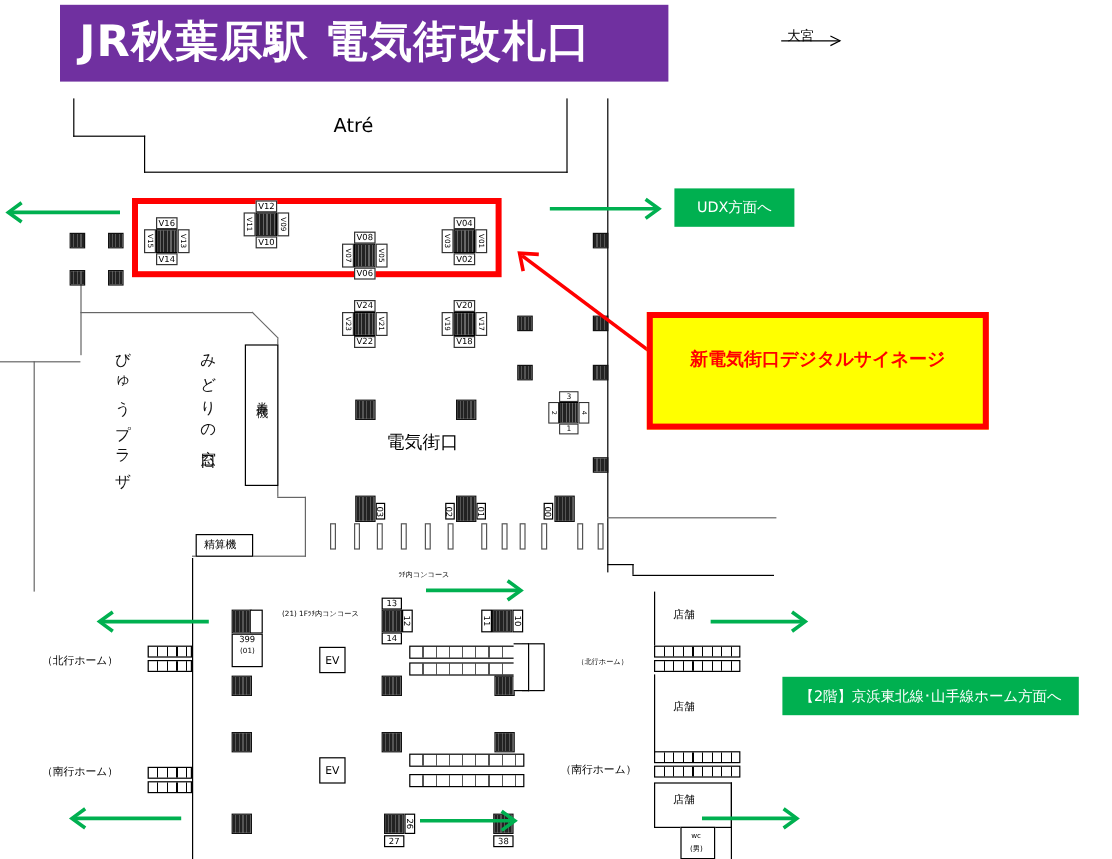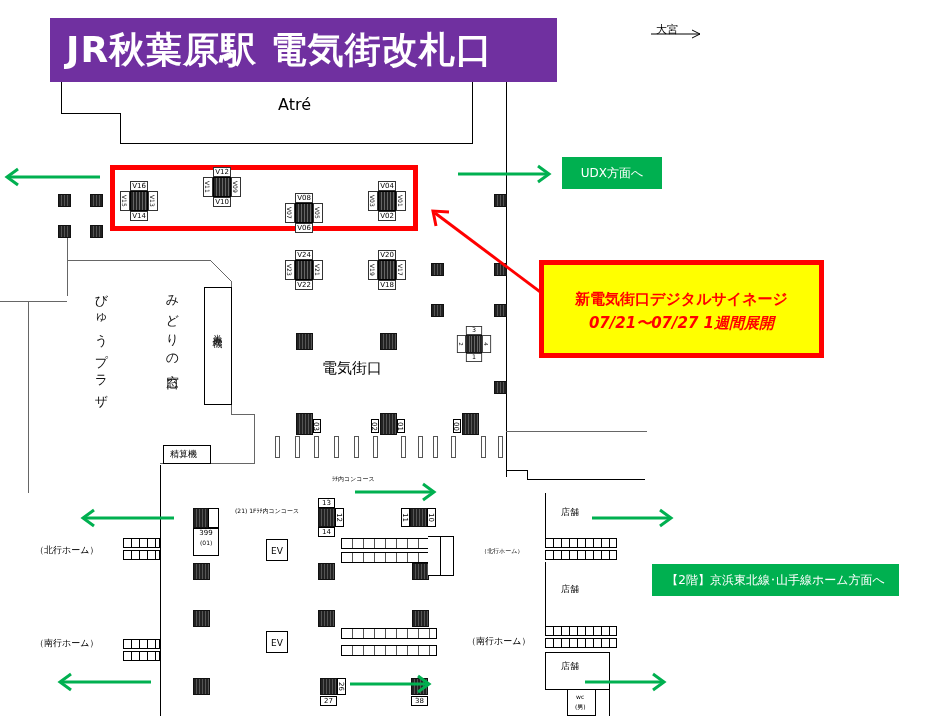--- a/index.html
+++ b/index.html
@@ -1,18 +1,18 @@
 <!DOCTYPE html>
 <html><head>
 <meta charset="utf-8">
 <style>
   html, body { margin:0; padding:0; background:#fff; }
   body { width:927px; height:716px; position:relative; overflow:hidden; font-family:"DejaVu Sans", sans-serif; }
   .abs { position:absolute; }
-  .title-banner { left:50px; top:18px; width:507px; height:64px; background:#7030a0; color:#fff; font-weight:bold; font-size:36px; line-height:64px; padding-left:16px; box-sizing:border-box; letter-spacing:1px; white-space:nowrap; }
+  .title-banner { left:50px; top:4px; width:507px; height:64px; background:#7030a0; color:#fff; font-weight:bold; font-size:36px; line-height:64px; padding-left:16px; box-sizing:border-box; letter-spacing:1px; white-space:nowrap; }
   .line { position:absolute; background:#000; }
   .gline { position:absolute; background:#666; }
   .txt { position:absolute; color:#000; white-space:nowrap; }
   .vtxt { position:absolute; writing-mode:vertical-rl; color:#111; font-size:13px; letter-spacing:5px; }
   .pillar { position:absolute; width:13px; height:13px; background:repeating-linear-gradient(90deg,#222 0 2px,#555 2px 3px); border:1px solid #111; box-sizing:border-box; }
   .pillar.big { width:17px; height:17px; }
   .gate { position:absolute; width:5px; height:22px; border:1px solid #555; background:#fff; box-sizing:border-box; }
   .signage { position:absolute; width:44px; height:40px; }
   .signage .core { position:absolute; left:13px; top:10px; width:18px; height:20px; background:repeating-linear-gradient(90deg,#222 0 2px,#666 2px 3px); border:1px solid #000; box-sizing:border-box; }
   .signage .lbl { position:absolute; font-size:7px; line-height:9px; text-align:center; background:#fff; border:1px solid #333; box-sizing:border-box; color:#000; }
@@ -178,21 +178,20 @@
 <div class="gate" style="left:481px;top:436px;"></div>
 <div class="gate" style="left:498px;top:436px;"></div>
 
 <svg class="abs" style="left:425px;top:205px;" width="145" height="110">
     <line x1="142" y1="107" x2="10" y2="8" stroke="#ff0000" stroke-width="3"></line>
     <polyline points="24,7 8,6 11,21" fill="none" stroke="#ff0000" stroke-width="3"></polyline>
   </svg>
 
 <div class="callout">
   <div>新電気街口デジタルサイネージ</div>
-  <div class="l2">07/21〜07/27 1週間展開</div>
 </div>
 
 <div class="txt tiny" style="left:332px;top:475px;">ﾗﾁ内コンコース</div>
 <svg class="abs" style="left:355px;top:482px;" width="84" height="20">
     <line x1="0" y1="10" x2="78" y2="10" stroke="#00b050" stroke-width="3"></line>
     <polyline points="68,2 79,10 68,18" fill="none" stroke="#00b050" stroke-width="3"></polyline>
   </svg>
 
 <svg class="abs" style="left:78px;top:508px;" width="98" height="20">
     <line x1="6" y1="10" x2="96" y2="10" stroke="#00b050" stroke-width="3"></line>

